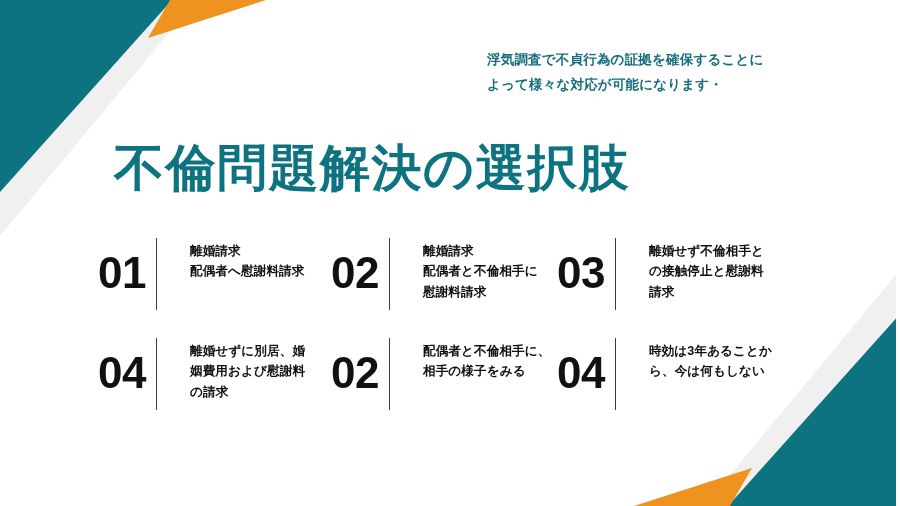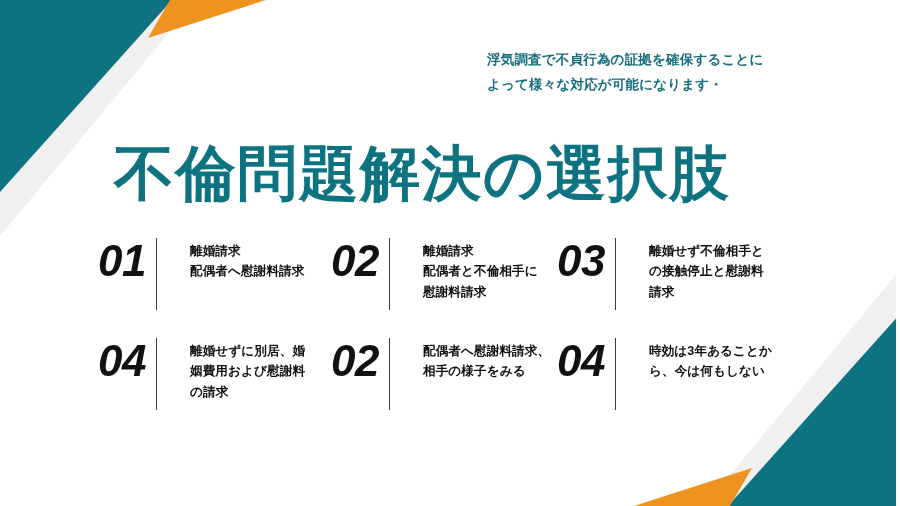--- a/index.html
+++ b/index.html
@@ -47,21 +47,21 @@
     display: block;
     white-space: nowrap;
   }
 
   
   .title {
     position: absolute;
     left: 114px;
     top: 141px;
     color: #0d7380;
-    font-size: 60px;
+    font-size: 50px;
     font-weight: bold;
     letter-spacing: 1.5px;
     line-height: 1.1;
     white-space: nowrap;
   }
 
   
   .grid {
     position: absolute;
     left: 98px;
@@ -76,22 +76,21 @@
     align-items: flex-start;
   }
   .item-num {
     font-size: 44px;
     font-weight: bold;
     color: #111111;
     line-height: 0.95;
     letter-spacing: -0.5px;
     flex: 0 0 auto;
     padding-right: 10px;
-    margin-top: 2px;
-    font-style: italic;
+    margin-top: 14px;
   }
   .item-rule {
     flex: 0 0 auto;
     width: 1px;
     align-self: stretch;
     background: #3a3a3a;
     margin-right: 10px;
     height: 72px;
   }
   .item-lines {
@@ -174,21 +173,21 @@
         <span class="tl">離婚せずに別居、婚</span>
         <span class="tl">姻費用および慰謝料</span>
         <span class="tl">の請求</span>
       </div>
     </div>
 
     <div class="item">
       <div class="item-num">02</div>
       <div class="item-rule"></div>
       <div class="item-lines">
-        <span class="tl">配偶者へ慰謝料請求、</span>
+        <span class="tl">配偶者と不倫相手に、</span>
         <span class="tl">相手の様子をみる</span>
       </div>
     </div>
 
     <div class="item">
       <div class="item-num">04</div>
       <div class="item-rule"></div>
       <div class="item-lines">
         <span class="tl">時効は3年あることか</span>
         <span class="tl">ら、今は何もしない</span>

